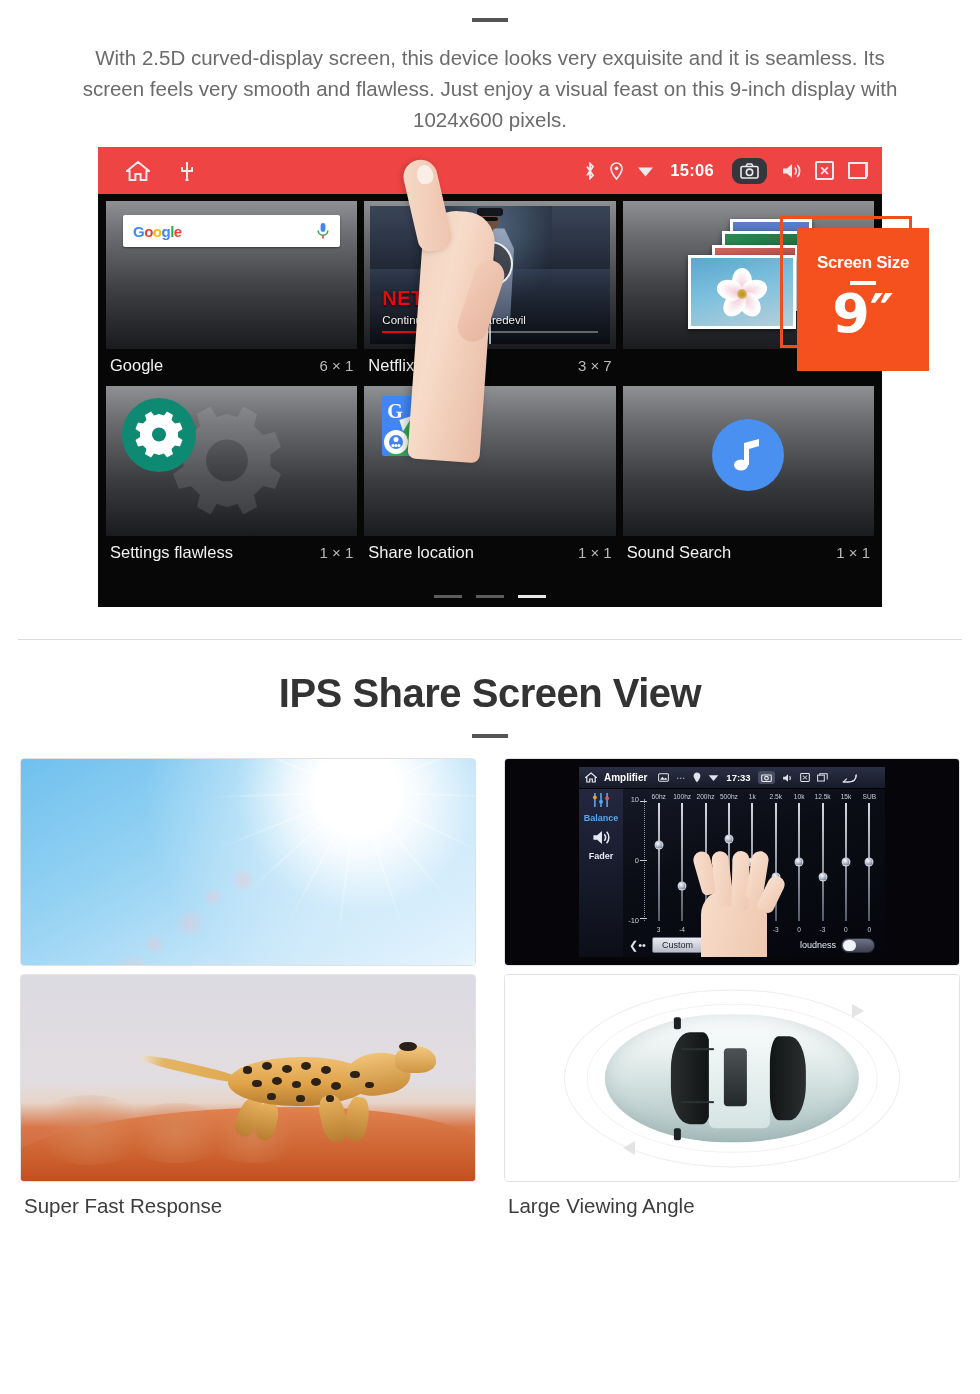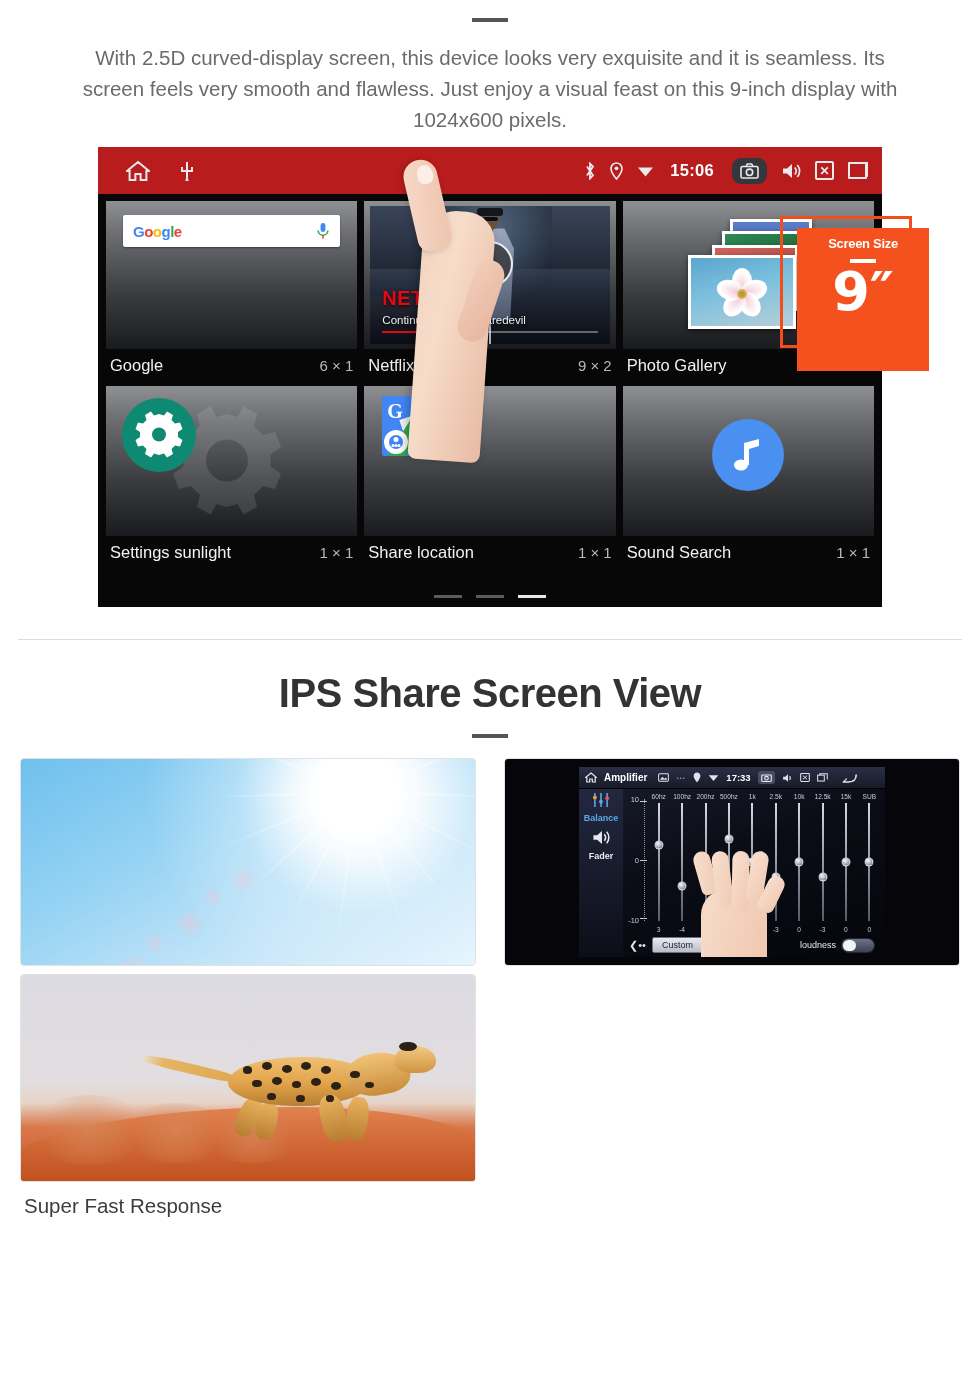--- a/index.html
+++ b/index.html
@@ -37,21 +37,21 @@
   .device-wrap {
     position: relative;
     width: 784px; height: 460px;
     margin: 12px auto 0;
     background: #070708;
     overflow: hidden;
   }
   .statusbar {
     position: relative;
     height: 47px;
-    background: #b91c1c;
+    background: #ef4444;
     display: flex; align-items: center; gap: 8px;
   }
   .sb-left { display: flex; align-items: center; gap: 30px; padding-left: 28px; }
   .sb-right { margin-left: auto; display: flex; align-items: center; gap: 14px; padding-right: 14px; }
   .sb-icon { color: #e9eaec; display: flex; align-items: center; justify-content: center; }
   .sb-clock { color: #ffffff; font-size: 16.5px; font-weight: bold; letter-spacing: 0.3px; margin: 0 4px 0 2px; }
   .sb-hl { background: #35373d; border-radius: 9px; padding: 5px 8px; }
 
   .boxicon {
     width: 19px; height: 19px; border: 2px solid #e9eaec; border-radius: 2px;
@@ -292,21 +292,21 @@
   .badge-wrap { position:absolute; left:780px; top:198px; width:160px; height:165px; z-index: 20; }
   .badge-outline {
     position:absolute; left:0; top:0; width: 132px; height: 132px;
     border: 3px solid #f24d1a;
   }
   .badge-solid {
     position:absolute; left:17px; top:12px; width: 132px; height: 143px;
     background: #f4511e; color:#fff;
     display:flex; flex-direction:column; align-items:center;
   }
-  .badge-title { font-size: 13px; font-weight: bold; margin-top: 8px; letter-spacing:-0.3px; }
+  .badge-title { font-size: 17px; font-weight: bold; margin-top: 25px; letter-spacing:-0.3px; }
   .badge-rule { width: 26px; height: 3.5px; background:#fff; margin: 8px 0 2px; }
   .badge-num { font-size: 54px; font-weight: bold; line-height: 1; font-family: "DejaVu Sans", sans-serif; }
 
   .divider { width: 944px; height: 1px; background: #dcdcdc; margin: 32px auto 0; }
 
   
   .section2 { padding-top: 26px; }
   .grid2 {
     width: 940px; margin: 20px auto 0;
     display: grid; grid-template-columns: 1fr 1fr; column-gap: 28px; row-gap: 8px;
@@ -613,21 +613,21 @@
               </div>
               <div class="nfx-cane"></div>
               <div class="nfx-play"></div>
               <div class="nfx-brand">NETFLIX</div>
               <div class="nfx-cont">Continue Marvel's Daredevil</div>
               <div class="nfx-bar"></div>
             </div>
           </div>
           <div class="wlabel">
             <span class="nm">Netflix</span>
-            <span class="sz">9 × 2</span>
+            <span class="sz">3 × 7</span>
           </div>
         </div>
 
         <div class="wcell">
           <div class="wthumb">
             <div class="pg-wrap">
               <div class="pg-frame pg1">
                   <div class="fill"></div>
                 </div>
               <div class="pg-frame pg2">
@@ -643,24 +643,20 @@
                     <span class="petal" style="transform:translate(-50%,-100%) rotate(72deg)"></span>
                     <span class="petal" style="transform:translate(-50%,-100%) rotate(144deg)"></span>
                     <span class="petal" style="transform:translate(-50%,-100%) rotate(216deg)"></span>
                     <span class="petal" style="transform:translate(-50%,-100%) rotate(288deg)"></span>
                     <span class="pcore"></span>
                   </div>
                 </div>
               </div>
             </div>
           </div>
-          <div class="wlabel">
-            <span class="nm">Photo Gallery</span>
-            <span class="sz">2 × 2</span>
-          </div>
         </div>
       </div>
 
       <div class="wrow wrow2">
 
         <div class="wcell">
           <div class="wthumb">
             <div class="gear-big">
               <svg width="150" height="150" viewBox="0 0 100 100">
                   <path d="M50 16 L57 18 L61 11 L70 16 L68 24 L74 30 L82 28 L86 38 L79 43 L79 51 L86 56 L82 66 L74 64 L68 70 L70 78 L61 83 L57 76 L50 78 L43 76 L39 83 L30 78 L32 70 L26 64 L18 66 L14 56 L21 51 L21 43 L14 38 L18 28 L26 30 L32 24 L30 16 L39 11 L43 18 Z" fill="#ffffff"></path>
@@ -668,21 +664,21 @@
                 </svg>
             </div>
             <div class="gear-circ">
               <svg width="50" height="50" viewBox="0 0 100 100">
                   <path d="M50 8 L60 11 L66 3 L78 10 L75 20 L82 27 L92 25 L97 38 L88 44 L88 54 L97 60 L92 73 L82 71 L75 78 L78 88 L66 95 L60 87 L50 90 L40 87 L34 95 L22 88 L25 78 L18 71 L8 73 L3 60 L12 54 L12 44 L3 38 L8 25 L18 27 L25 20 L22 10 L34 3 L40 11 Z" fill="#ffffff"></path>
                   <circle cx="50" cy="49" r="14" fill="#0f8a72"></circle>
                 </svg>
             </div>
           </div>
           <div class="wlabel">
-            <span class="nm">Settings sunlight</span>
+            <span class="nm">Settings flawless</span>
             <span class="sz">1 × 1</span>
           </div>
         </div>
 
         <div class="wcell">
           <div class="wthumb">
             <div class="maps-icon">
               <div class="maps-blue"></div>
               <div class="maps-white"></div>
               <div class="maps-green"></div>
@@ -993,15 +989,37 @@
           <span class="ch-spot" style="left:64%;top:30%;width:4%;height:7%"></span>
           <span class="ch-spot" style="left:70%;top:40%;width:3.5%;height:6%"></span>
           <span class="ch-spot" style="left:30%;top:50%;width:3.5%;height:6%"></span>
           <span class="ch-spot" style="left:42%;top:52%;width:3.5%;height:6%"></span>
           <span class="ch-spot" style="left:54%;top:52%;width:3.5%;height:6%"></span>
         </div>
       </div>
       <div class="card-cap">Super Fast Response</div>
     </div>
 
+    <div class="card">
+      <div class="card-media">
+        <div class="carbox">
+          <div class="orbit"></div>
+          <div class="orbit2"></div>
+          <span class="arrow-t"></span>
+          <span class="arrow-b"></span>
+          <div class="car">
+            <div class="car-body"></div>
+            <div class="windshield-f"></div>
+            <div class="roof"></div>
+            <div class="windshield-r"></div>
+            <div class="sunroof"></div>
+            <div class="mirror-l"></div>
+            <div class="mirror-r"></div>
+            <div class="wiper" style="top:26%"></div>
+            <div class="wiper" style="top:68%"></div>
+          </div>
+        </div>
+      </div>
+      <div class="card-cap">Large Viewing Angle</div>
+    </div>
 
   </div>
 </div>
 
 </body></html>

